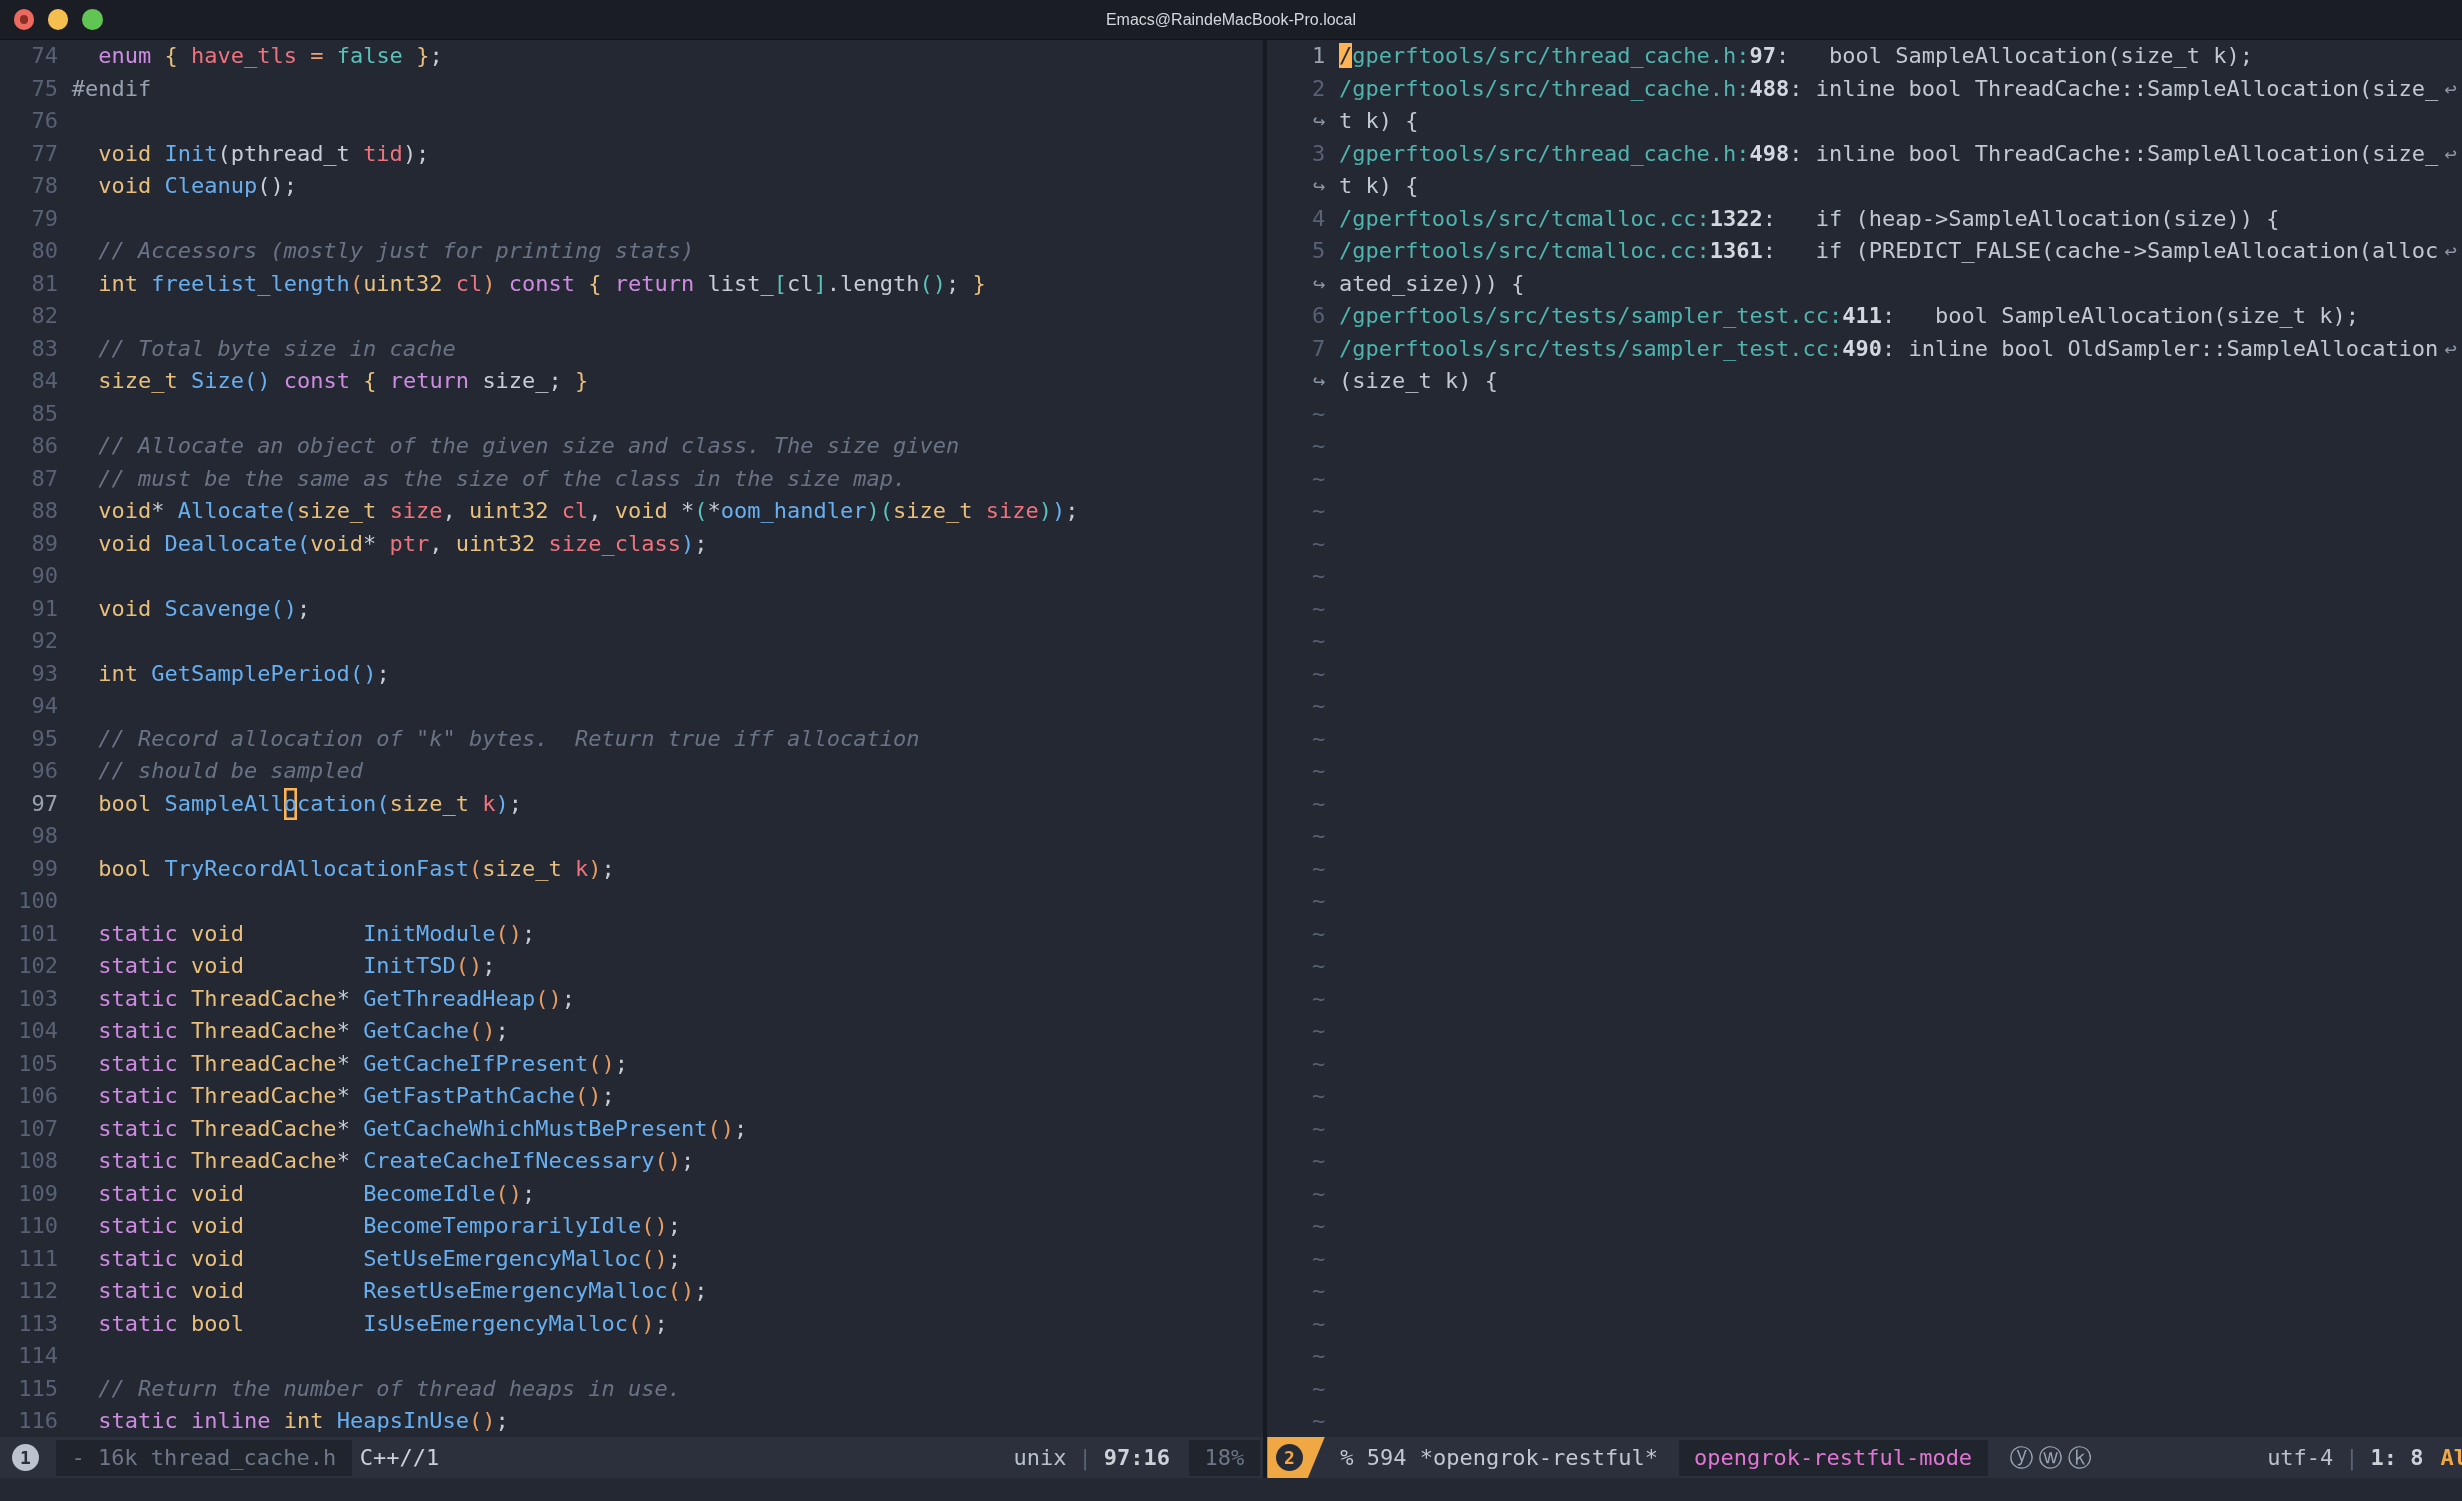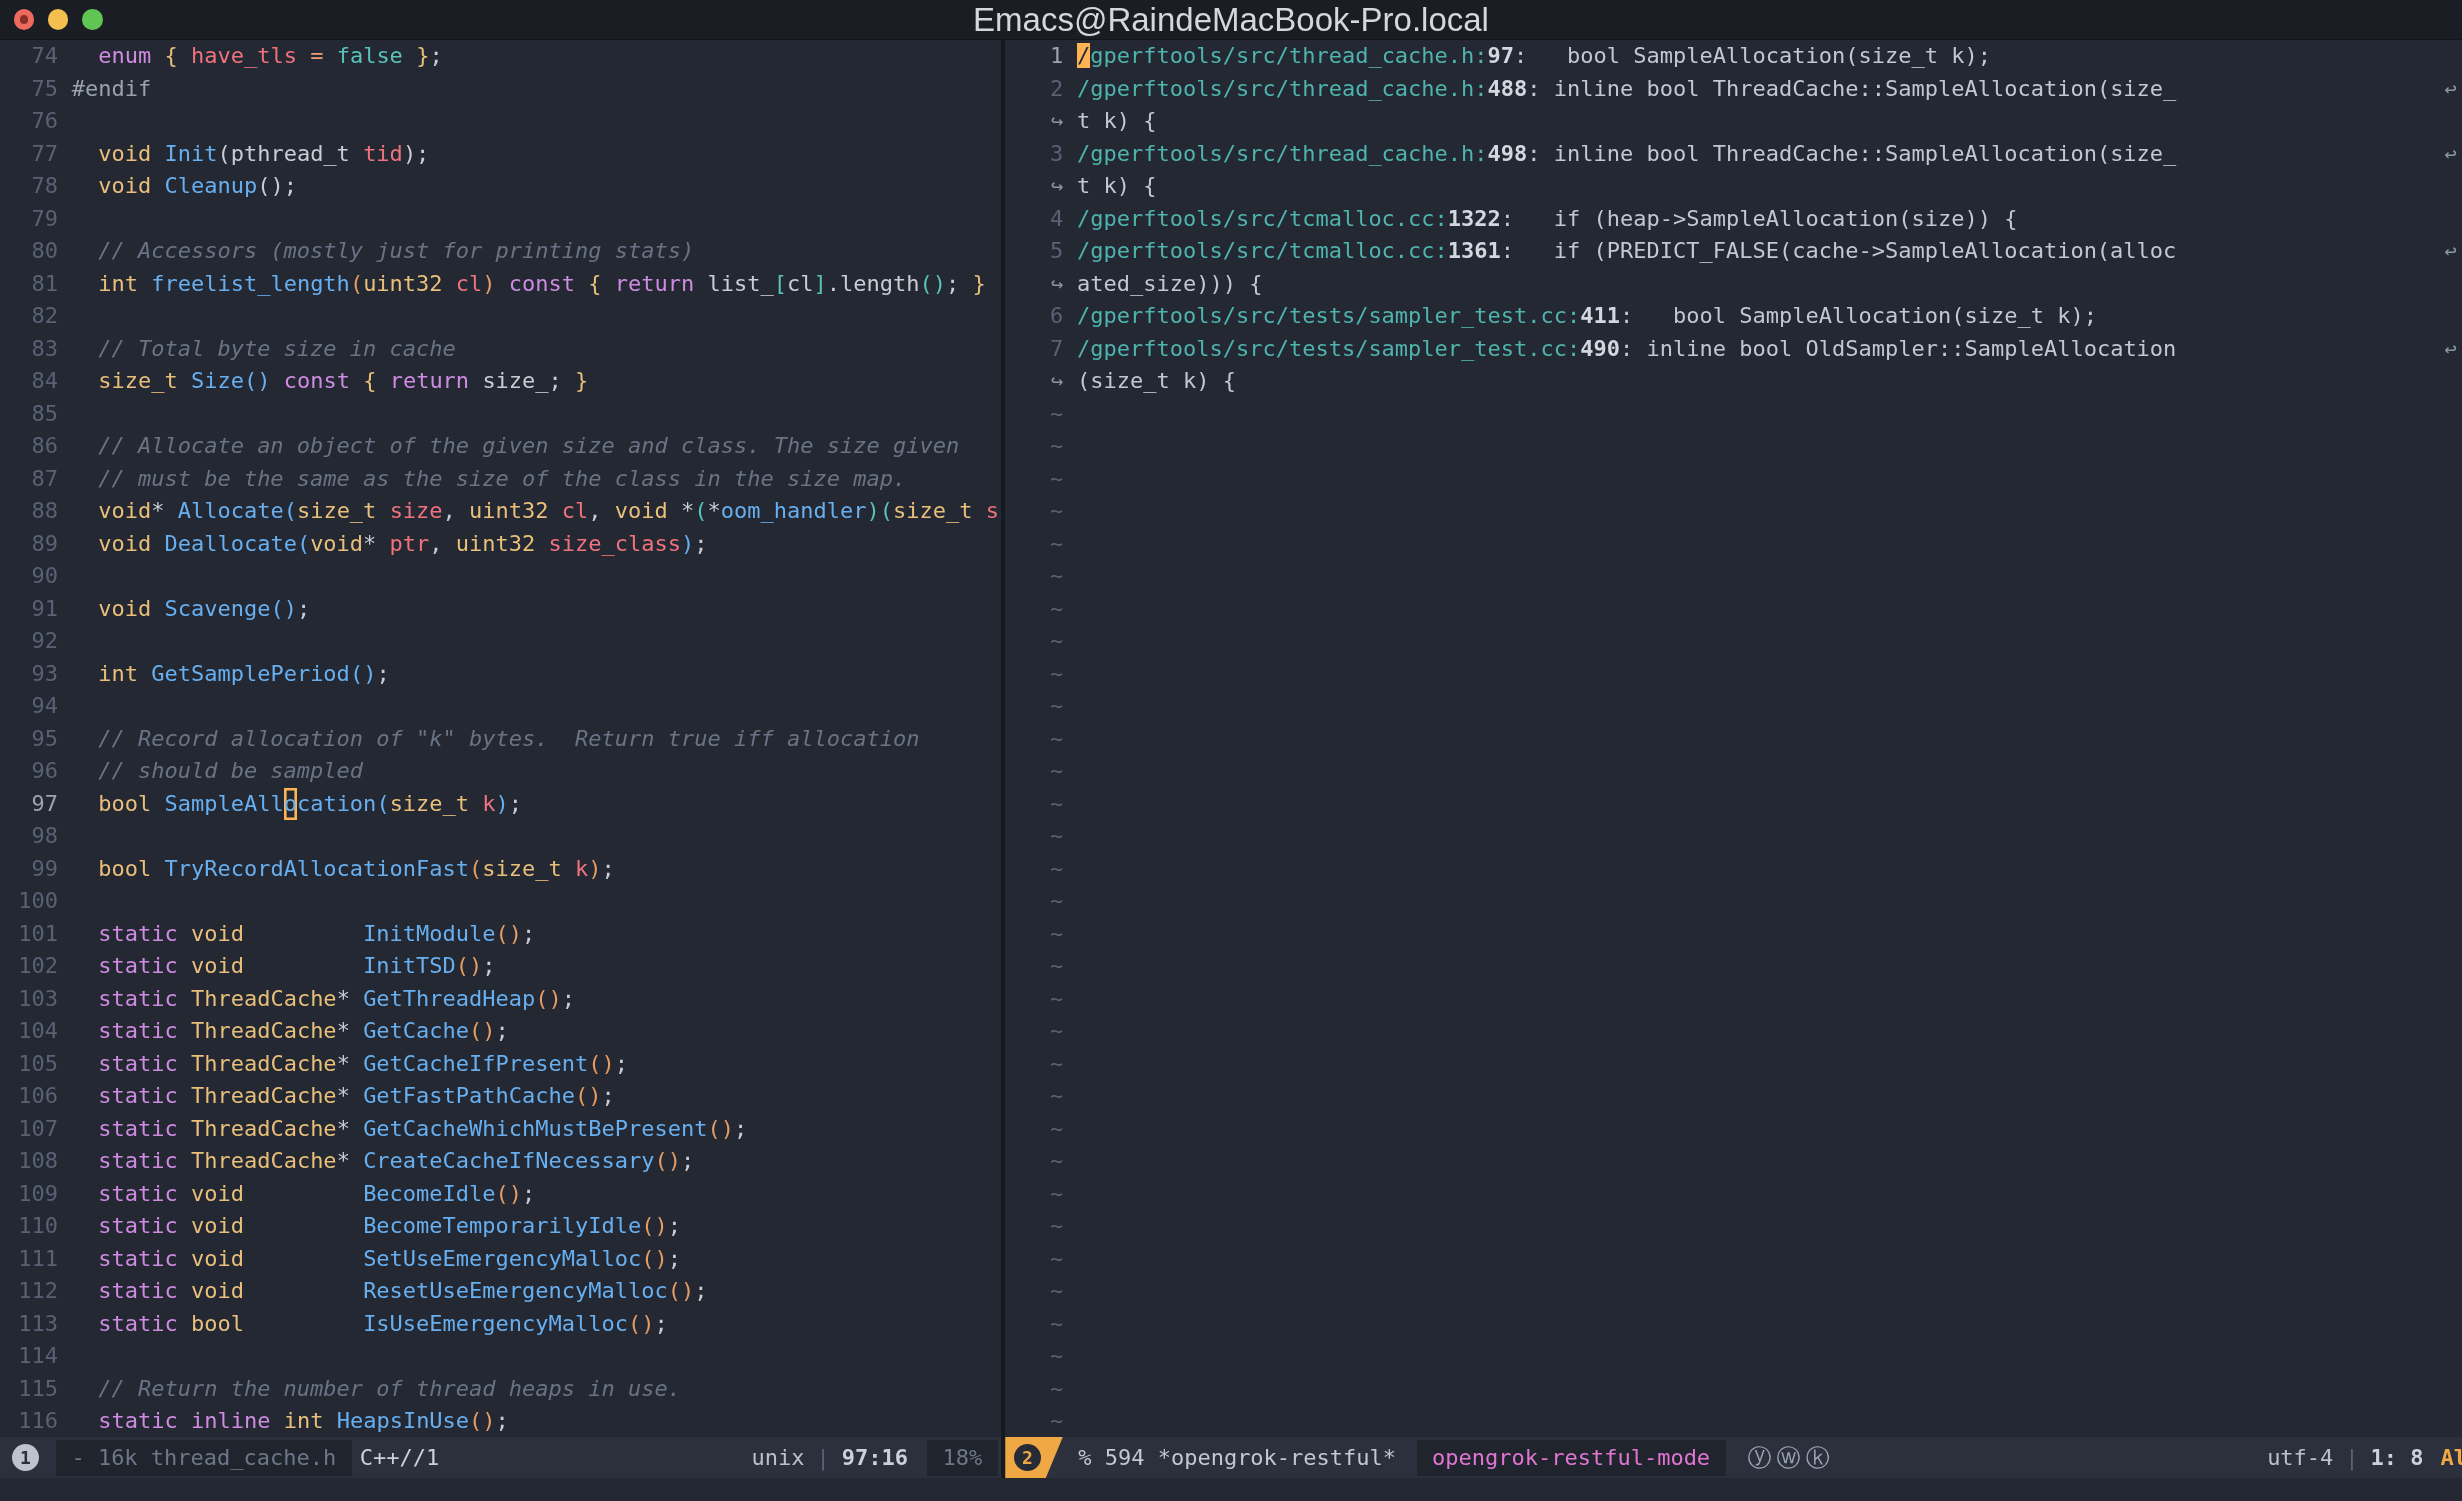--- a/index.html
+++ b/index.html
@@ -7,25 +7,25 @@
           font-family:"DejaVu Sans Mono",monospace;}
   
   .titlebar{height:39px;background:#1a1d24;border-bottom:1.7px solid #121419;
             display:flex;align-items:center;justify-content:center;position:relative;}
   .traffic{position:absolute;left:13.7px;top:0;height:39px;display:flex;align-items:center;gap:13.7px;}
   .tl{width:20.5px;height:20.5px;border-radius:50%;position:relative;}
   .tl.red{background:#ed6a5e;}
   .tl.red::after{content:"";position:absolute;left:6px;top:6px;width:8.5px;height:8.5px;border-radius:50%;background:#8a2f26;}
   .tl.yellow{background:#f4bf4f;}
   .tl.green{background:#61c554;}
-  .title{color:#d4d7dc;font-family:"Liberation Sans",sans-serif;font-size:33px;font-weight:500;}
+  .title{color:#d4d7dc;font-family:"Liberation Sans",sans-serif;font-size:16px;font-weight:500;}
   
   .main{display:flex;height:1438px;}
   .pane{display:flex;flex-direction:column;}
-  .pane.left{width:1001px;}
+  .pane.left{width:1263px;}
   .divider{width:4.3px;background:#151920;}
   .pane.right{flex:1;min-width:0;}
   .code{height:1397px;overflow:hidden;font-size:22px;line-height:32.5px;white-space:pre;}
   .row{height:32.5px;display:flex;position:relative;}
   .lnum{width:58px;flex:none;text-align:right;color:#586274;}
   .lnum.cur{color:#9aa3b2;}
   .ltext{padding-left:13.7px;}
   
   .c-fg{color:#c8cdd5;}
   .c-gold{color:#e9bf7a;}

